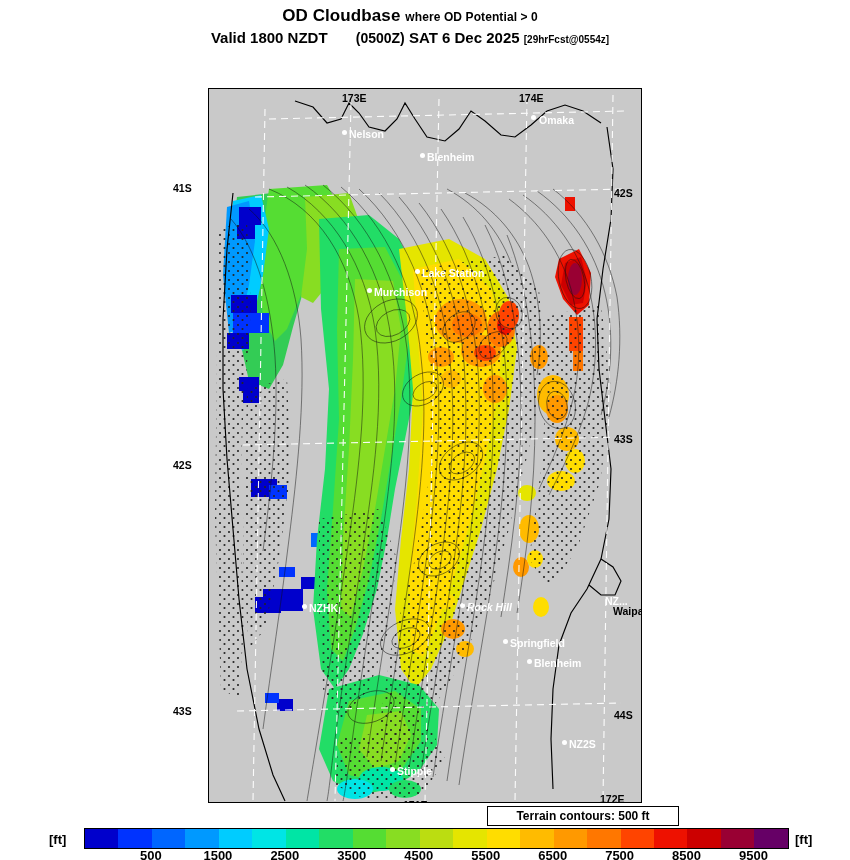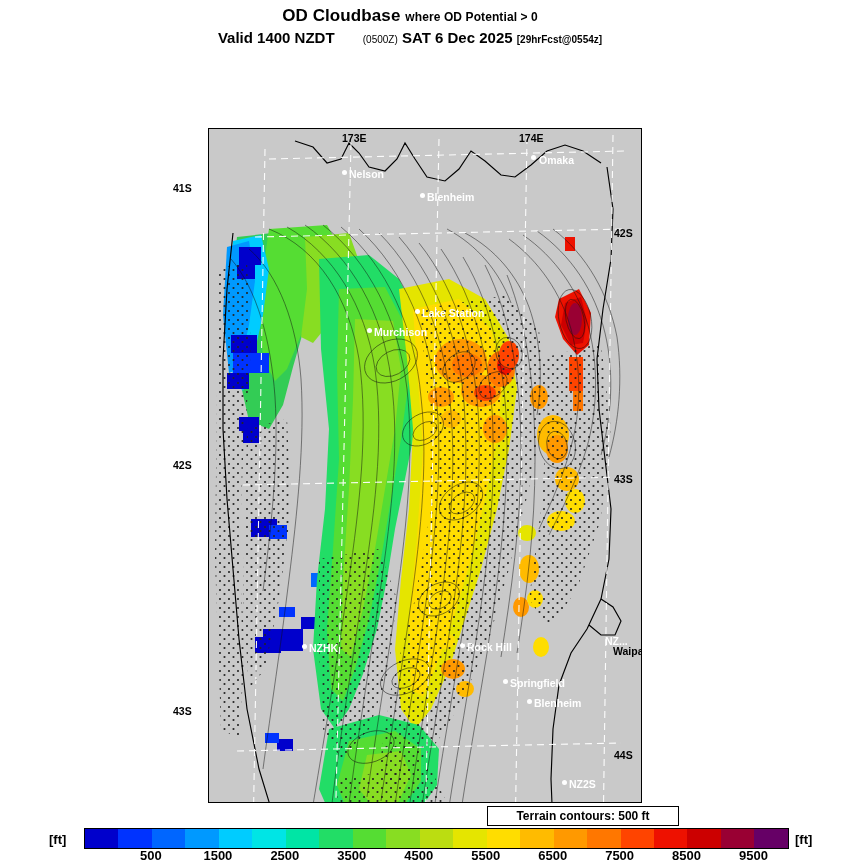--- a/index.html
+++ b/index.html
@@ -3,27 +3,27 @@
 <meta charset="utf-8">
 <style>
   html,body{margin:0;padding:0;background:#ffffff;}
   body{width:850px;height:860px;position:relative;font-family:"Liberation Sans",sans-serif;color:#000;overflow:hidden;}
 
   
   .title-block{position:absolute;left:0;top:0;width:820px;text-align:center;}
   .t1{font-size:17px;font-weight:bold;letter-spacing:.1px;margin-top:6px;line-height:19px;}
   .t1 .small{font-size:12px;font-weight:bold;}
   .t2{font-size:15px;font-weight:bold;line-height:18px;margin-top:2px;}
-  .t2 .paren{font-size:10px;font-weight:normal;padding-left:24px;}
+  .t2 .paren{font-size:14px;font-weight:bold;padding-left:24px;}
   .t2 .brack{font-size:10px;font-weight:bold;}
   .t3{font-size:10.5px;font-weight:bold;line-height:13px;margin-top:2px;}
 
   
   .map-wrap{position:absolute;left:208px;top:88px;width:434px;height:715px;}
-  .map-frame{position:absolute;inset:0;border:1px solid #000;box-sizing:border-box;background:#be185d;overflow:hidden;margin-top:40px;}
+  .map-frame{position:absolute;inset:0;border:1px solid #000;box-sizing:border-box;background:#be185d;overflow:hidden;}
   .map-svg{position:absolute;left:0;top:0;}
 
   
   .lbl{position:absolute;font-size:10.5px;font-weight:bold;color:#000;white-space:nowrap;}
 
   
   .terrain-box{position:absolute;left:487px;top:806px;width:192px;height:20px;border:1px solid #000;background:#fff;
     font-size:12px;font-weight:bold;display:flex;align-items:center;justify-content:center;box-sizing:border-box;}
 
   
@@ -37,21 +37,21 @@
 </style>
 </head>
 <body>
 
 <div class="title-block">
   <div class="t1">
     <span>OD Cloudbase</span>
     <span class="small">where OD Potential &gt; 0</span>
   </div>
   <div class="t2">
-    <span>Valid 1400 NZDT</span>
+    <span>Valid 1800 NZDT</span>
     <span class="paren">(0500Z)</span>
     <span>SAT 6 Dec 2025</span>
     <span class="brack">[29hrFcst@0554z]</span>
   </div>
 </div>
 
 <div class="map-wrap">
   <div class="map-frame">
 
     <svg class="map-svg" width="432" height="713" viewBox="0 0 432 713">
@@ -245,21 +245,21 @@
 
     <div class="lbl" style="color:#fff;left:213px;top:178px;">Lake Station</div>
     <div class="lbl" style="left:206px;top:180px;width:5px;height:5px;background:#fff;border-radius:50%;"></div>
 
     <div class="lbl" style="color:#fff;left:165px;top:197px;text-align:center;">Murchison</div>
     <div class="lbl" style="left:158px;top:199px;width:5px;height:5px;background:#fff;border-radius:50%;"></div>
 
     <div class="lbl" style="color:#fff;left:100px;top:513px;">NZHK</div>
     <div class="lbl" style="left:93px;top:515px;width:5px;height:5px;background:#fff;border-radius:50%;"></div>
 
-    <div class="lbl" style="color:#fff;left:258px;top:512px;">Rock Hill</div>
+    <div class="lbl" style="color:#fff;left:258px;top:512px;font-style:italic;">Rock Hill</div>
     <div class="lbl" style="left:251px;top:514px;width:5px;height:5px;background:#fff;border-radius:50%;"></div>
 
     <div class="lbl" style="color:#fff;left:301px;top:548px;">Springfield</div>
     <div class="lbl" style="left:294px;top:550px;width:5px;height:5px;background:#fff;border-radius:50%;"></div>
 
     <div class="lbl" style="color:#fff;left:325px;top:568px;">Blenheim</div>
     <div class="lbl" style="left:318px;top:570px;width:5px;height:5px;background:#fff;border-radius:50%;"></div>
 
     <div class="lbl" style="color:#fff;left:396px;top:506px;">NZ...</div>
     <div class="lbl" style="color:#000;left:404px;top:516px;">Waipara</div>

